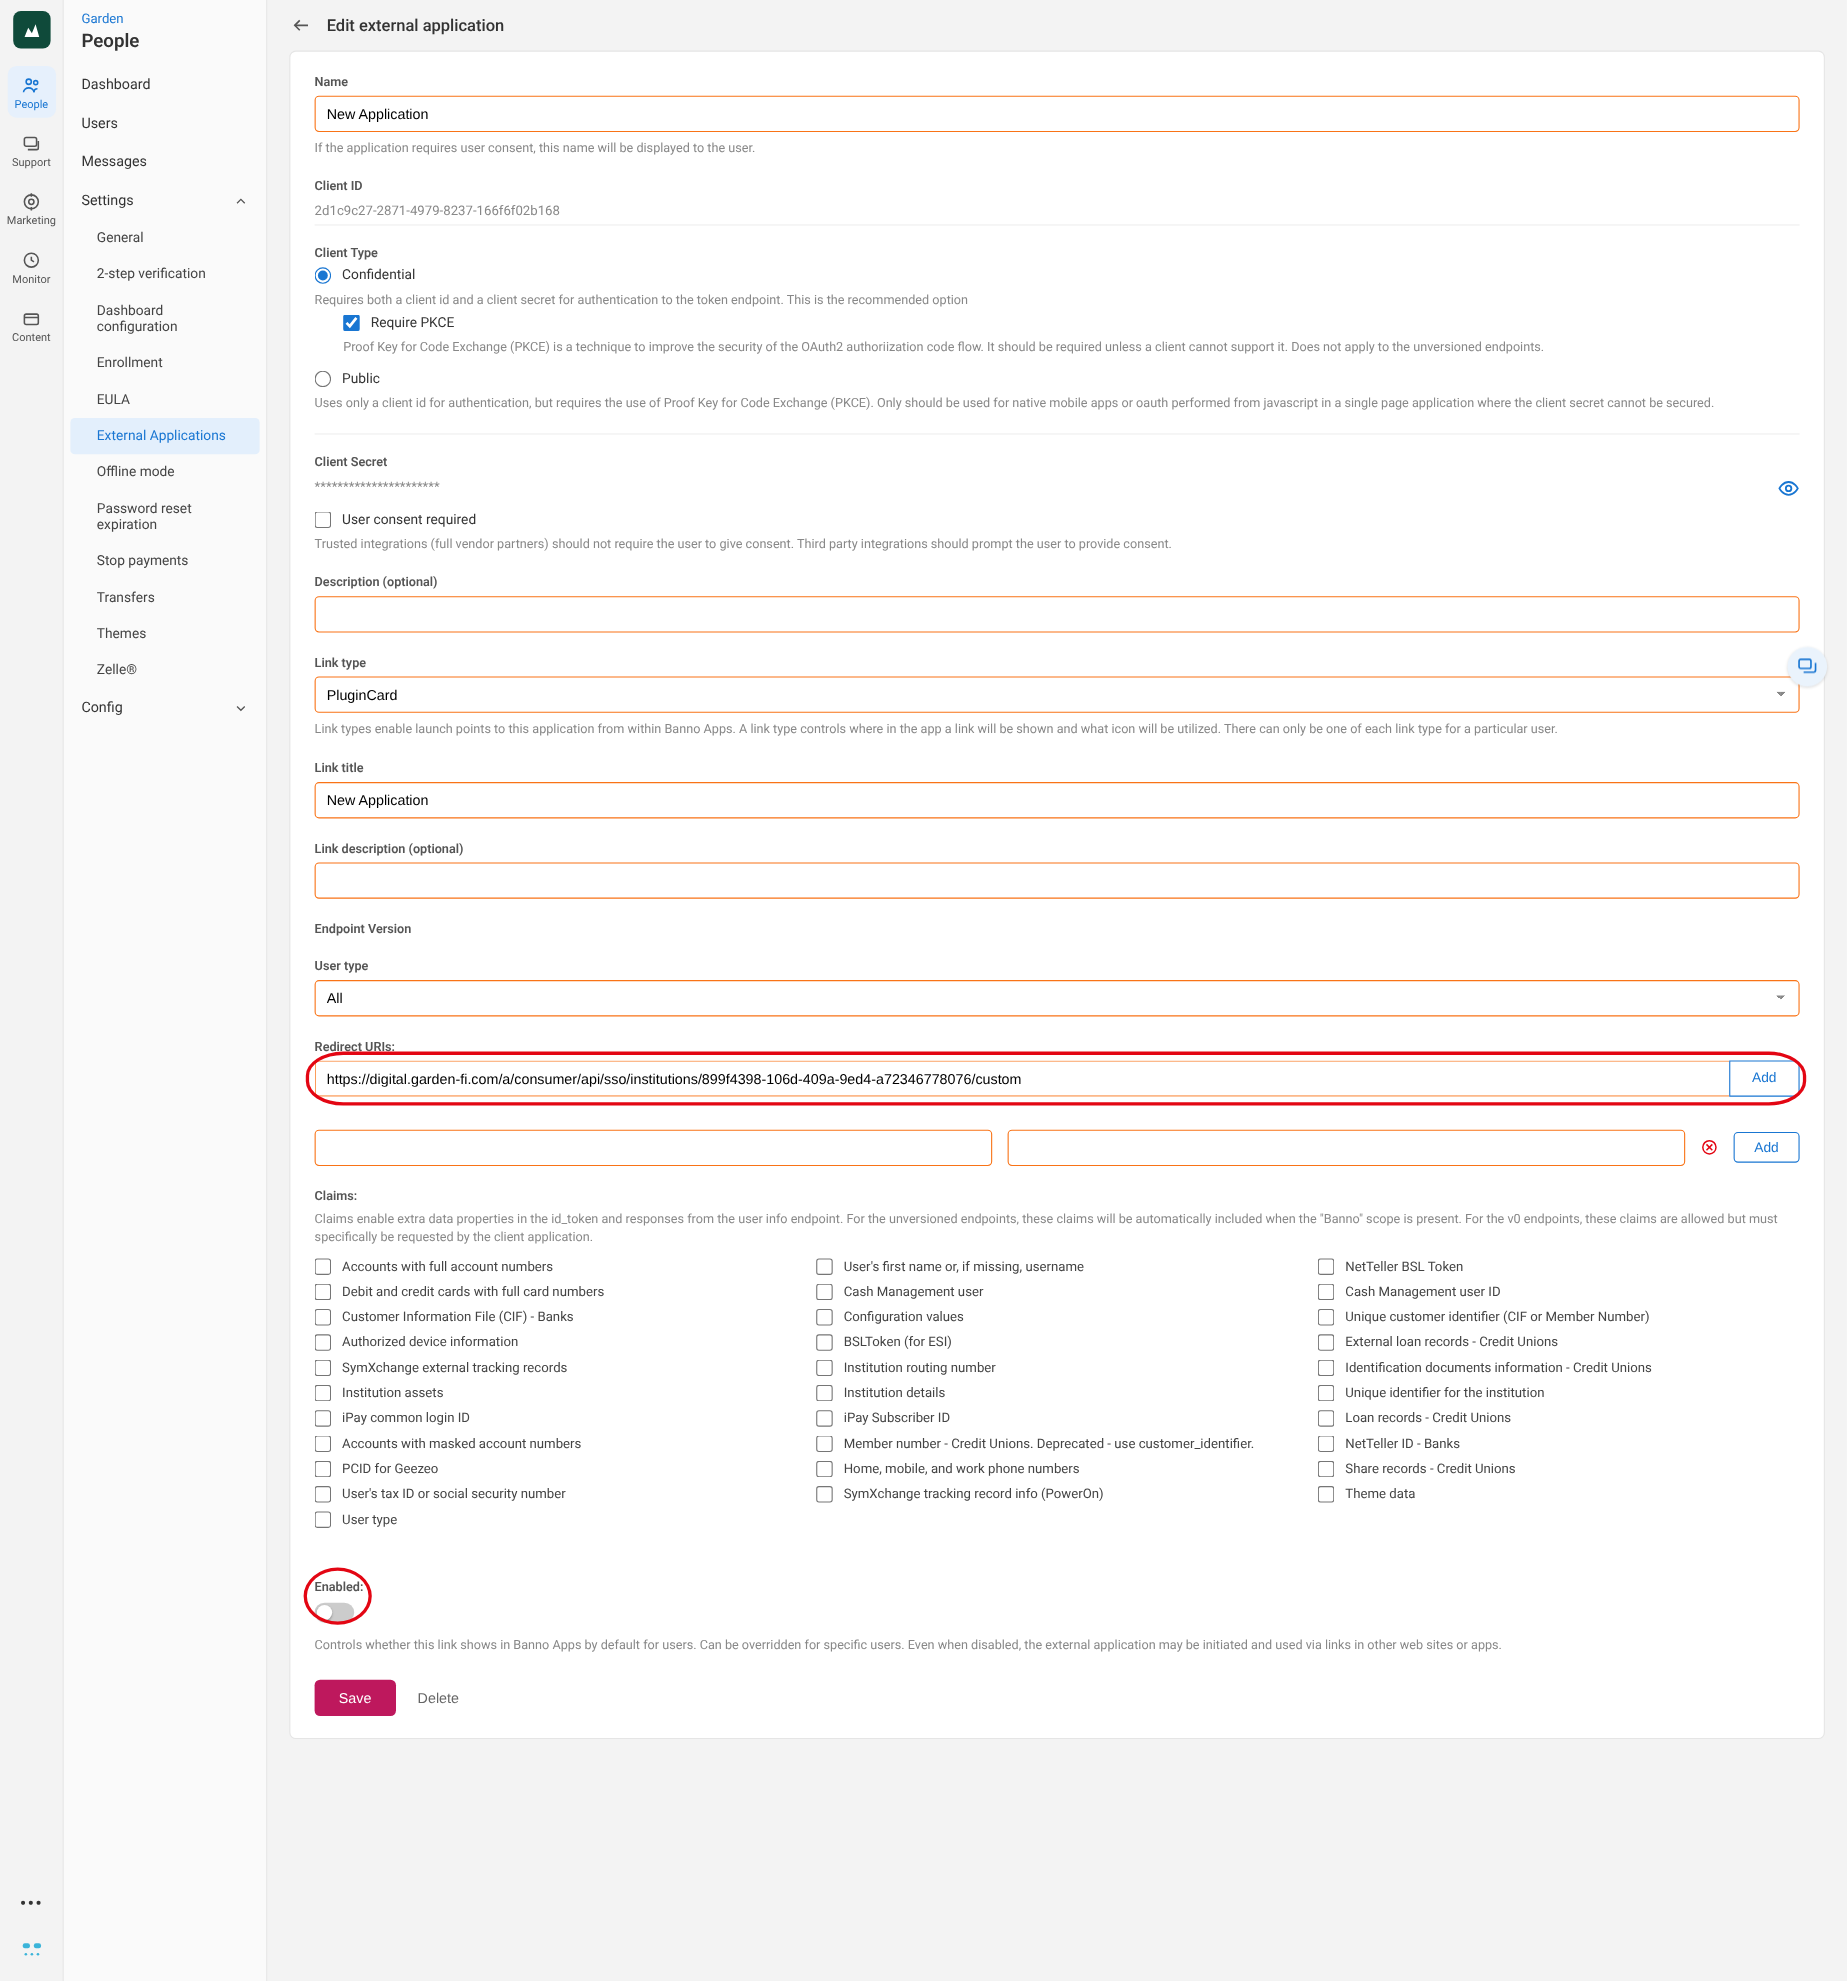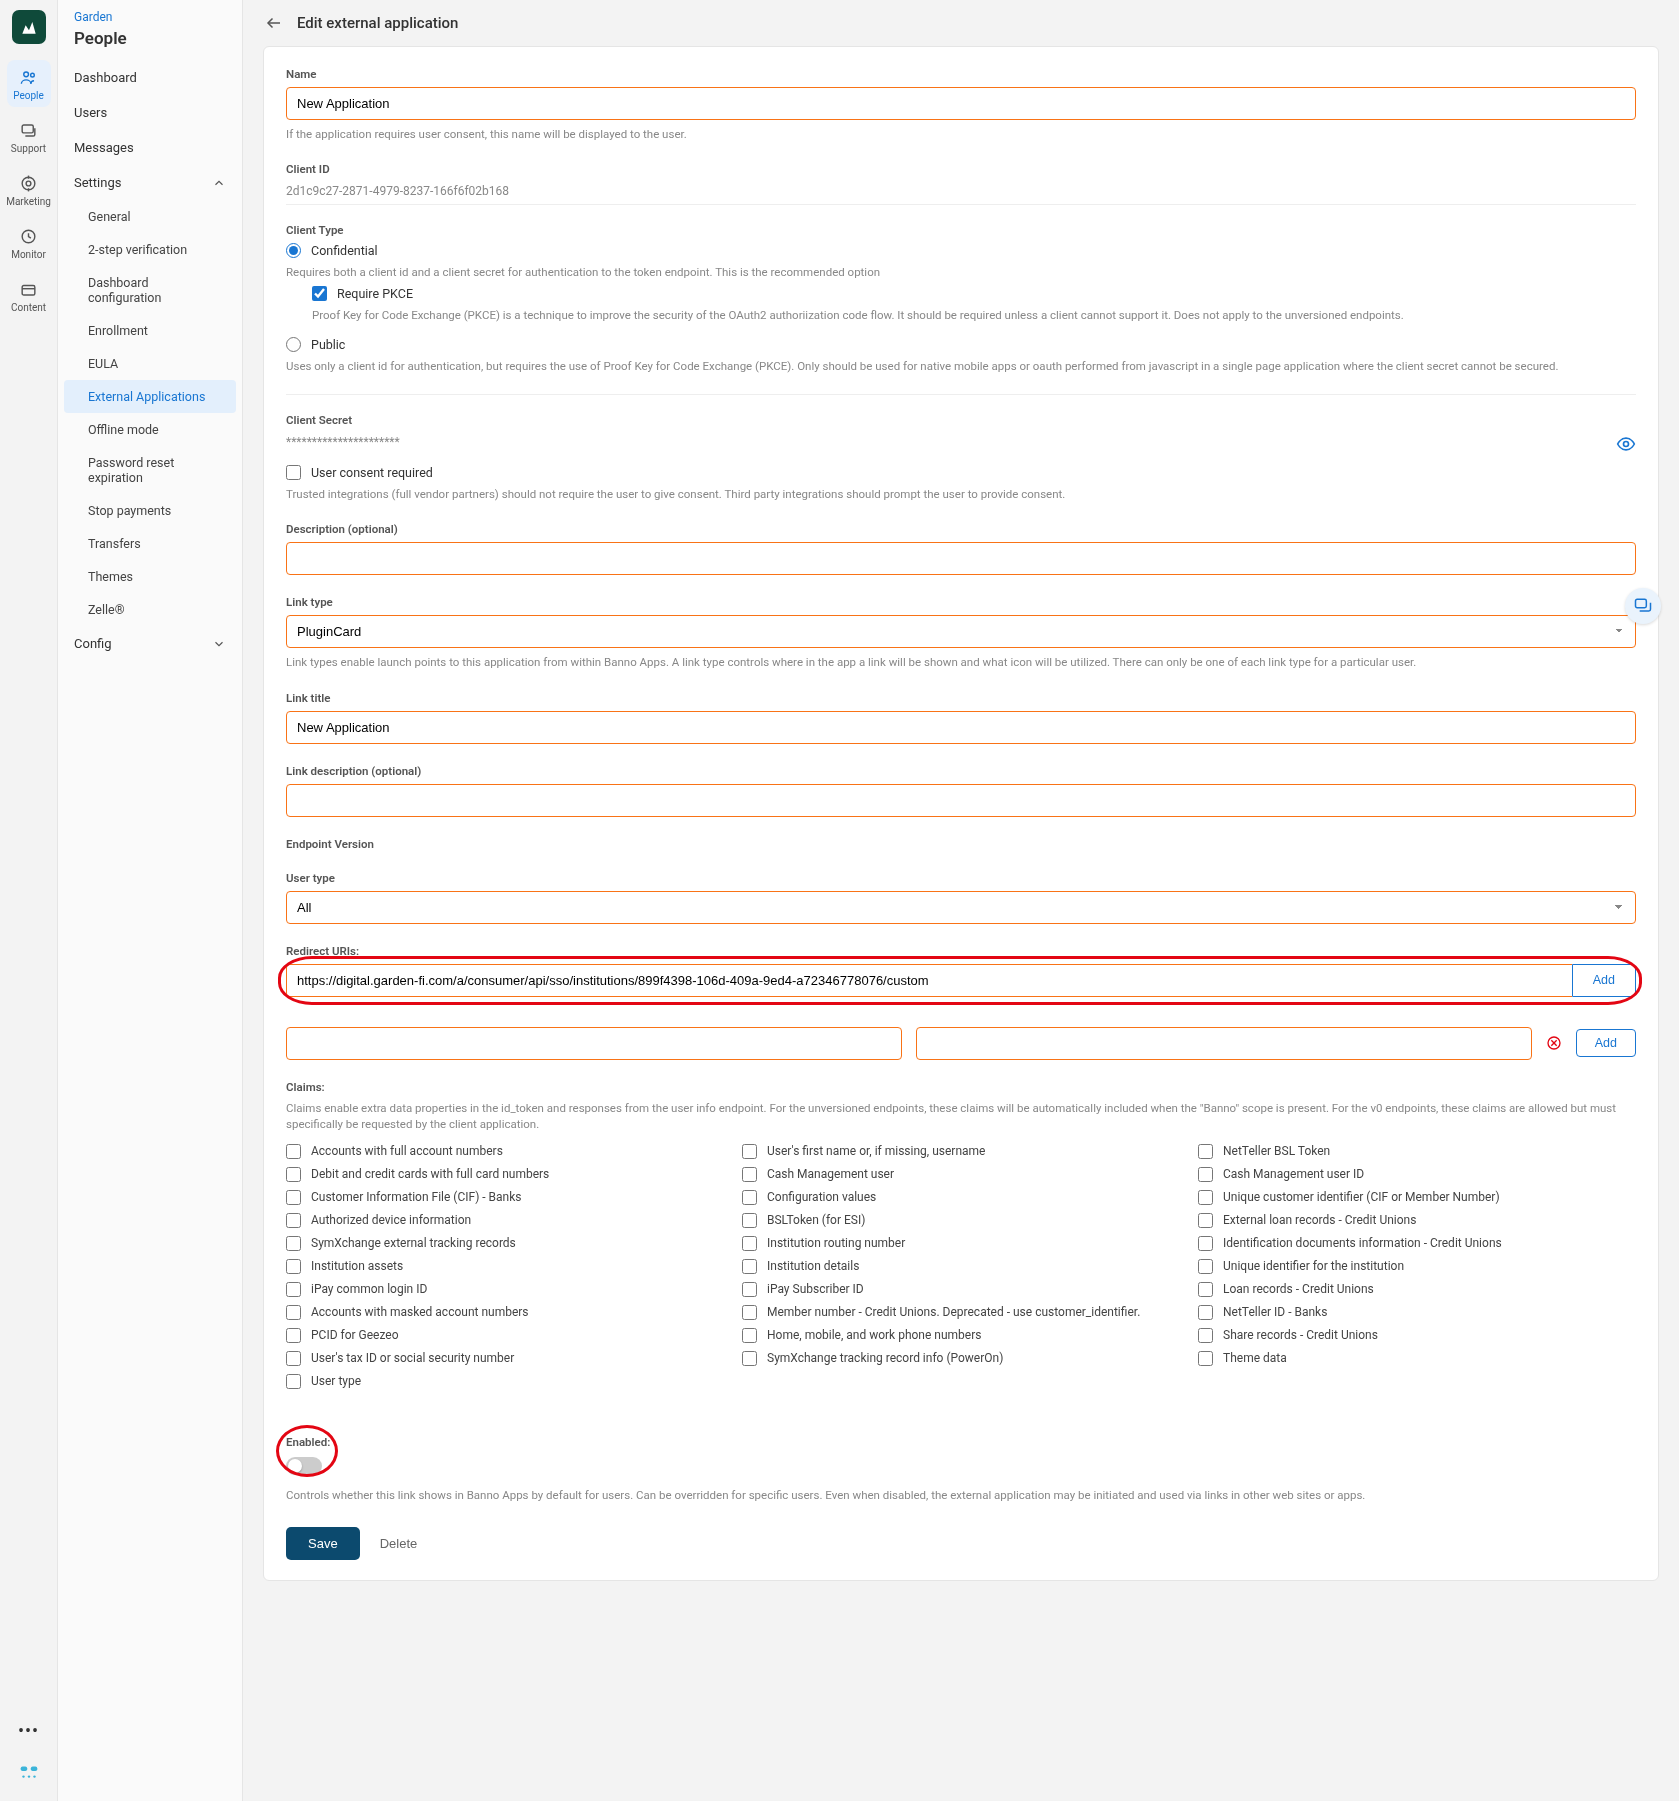--- a/index.html
+++ b/index.html
@@ -71,21 +71,21 @@
 .claim-item { display: flex; align-items: center; gap: 10px; font-size: 12px; color: #444; }
 .claim-item input[type="checkbox"] { flex-shrink: 0; }
 
 .enabled-block { margin-top: 26px; position: relative; display: inline-block; }
 .enabled-label { font-size: 11.5px; font-weight: 600; color: #555; margin-bottom: 8px; }
 .toggle { width: 36px; height: 18px; background: #ccc; border-radius: 10px; position: relative; cursor: pointer; }
 .toggle::after { content: ""; position: absolute; width: 14px; height: 14px; background: #fff; border-radius: 50%; top: 2px; left: 2px; box-shadow: 0 1px 2px rgba(0,0,0,.3); }
 .enabled-circle { position: absolute; top: -10px; left: -10px; width: 62px; height: 52px; border: 3px solid #e30613; border-radius: 50%; pointer-events: none; }
 
 .actions { display: flex; gap: 20px; align-items: center; margin-top: 24px; }
-.btn-primary { background: #0c4a6e; color: #fff; border: none; padding: 9px 22px; border-radius: 5px; font-size: 13px; font-weight: 500; cursor: pointer; }
+.btn-primary { background: #be185d; color: #fff; border: none; padding: 9px 22px; border-radius: 5px; font-size: 13px; font-weight: 500; cursor: pointer; }
 .btn-text { background: none; border: none; color: #666; font-size: 13px; cursor: pointer; }
 
 .float-chat { position: fixed; right: 18px; top: 588px; width: 36px; height: 36px; background: #eaf3fc; border-radius: 50%; display: flex; align-items: center; justify-content: center; cursor: pointer; box-shadow: 0 1px 3px rgba(0,0,0,.15); }
 .float-chat svg { width: 20px; height: 20px; stroke: #1976d2; fill: none; }
 </style>
 </head>
 <body>
 
 <div class="app">
 

